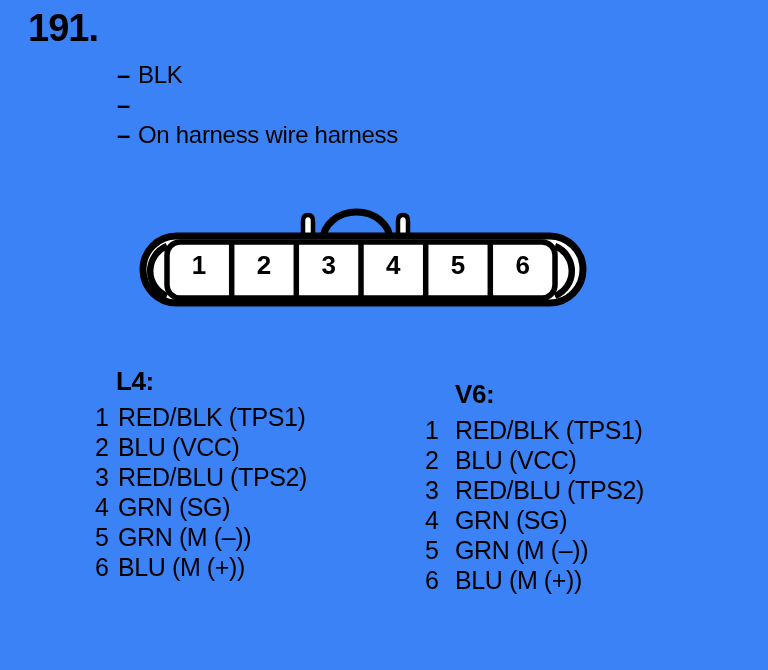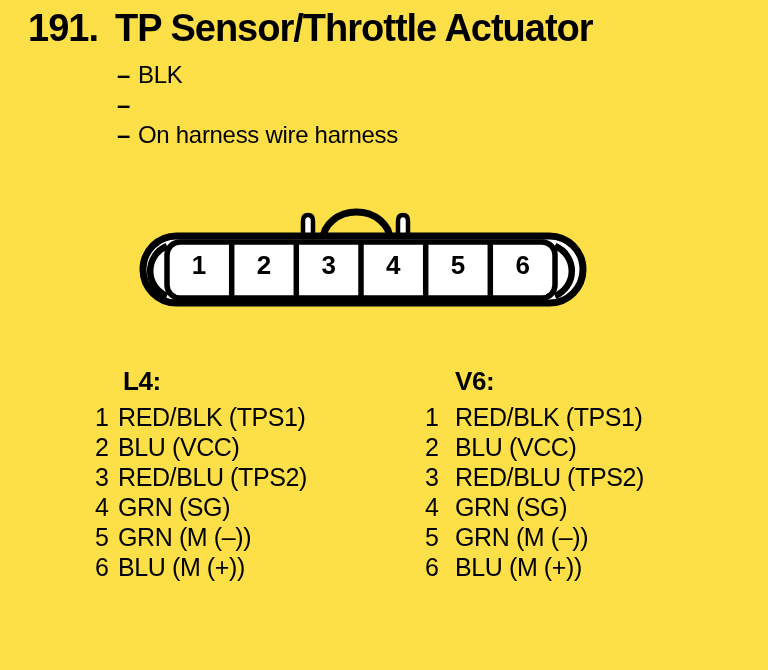--- a/index.html
+++ b/index.html
@@ -1,20 +1,20 @@
 <!DOCTYPE html>
 <html><head>
 <meta charset="utf-8">
 <style>
   html, body { margin: 0; padding: 0; background: #ffffff; }
   .page {
     position: relative;
     width: 768px;
     height: 670px;
-    background: #fde047;
+    background: #3b82f6;
     color: #000000;
     font-family: "Liberation Sans", sans-serif;
     overflow: hidden;
   }
 
   
   .title-row {
     position: absolute;
     left: 28px;
     top: 8px;
@@ -60,35 +60,34 @@
     letter-spacing: -0.4px;
     white-space: nowrap;
   }
   .pincol-l4 { left: 95px; }
   .pincol-v6 { left: 425px; }
   .pincol-header {
     font-weight: bold;
     font-size: 26px;
     line-height: 30px;
   }
-  .pincol-l4 .pincol-header { margin-left: 28px; }
-  .pincol-v6 .pincol-header { margin-left: 30px; }
+  .pincol-l4 .pincol-header { margin-left: 21px; }
+  .pincol-v6 .pincol-header { margin-left: 30px; margin-top: 13px; }
   .pin-rows { margin-top: 6px; }
   .pin-row { display: flex; }
   .pincol-l4 .pin-num { width: 23px; }
   .pincol-v6 .pin-num { width: 30px; }
 </style>
 </head>
 <body>
 
 <div class="page">
 
   <div class="title-row">
     <span class="title-num">191.</span>
-    <span class="title-text">TP Sensor/Throttle Actuator</span>
   </div>
 
   <div class="notes">
     <div class="note-row">
       <span class="note-dash">–</span>
       <span>BLK</span>
     </div>
     <div class="note-row">
       <span class="note-dash">–</span>
     </div>

